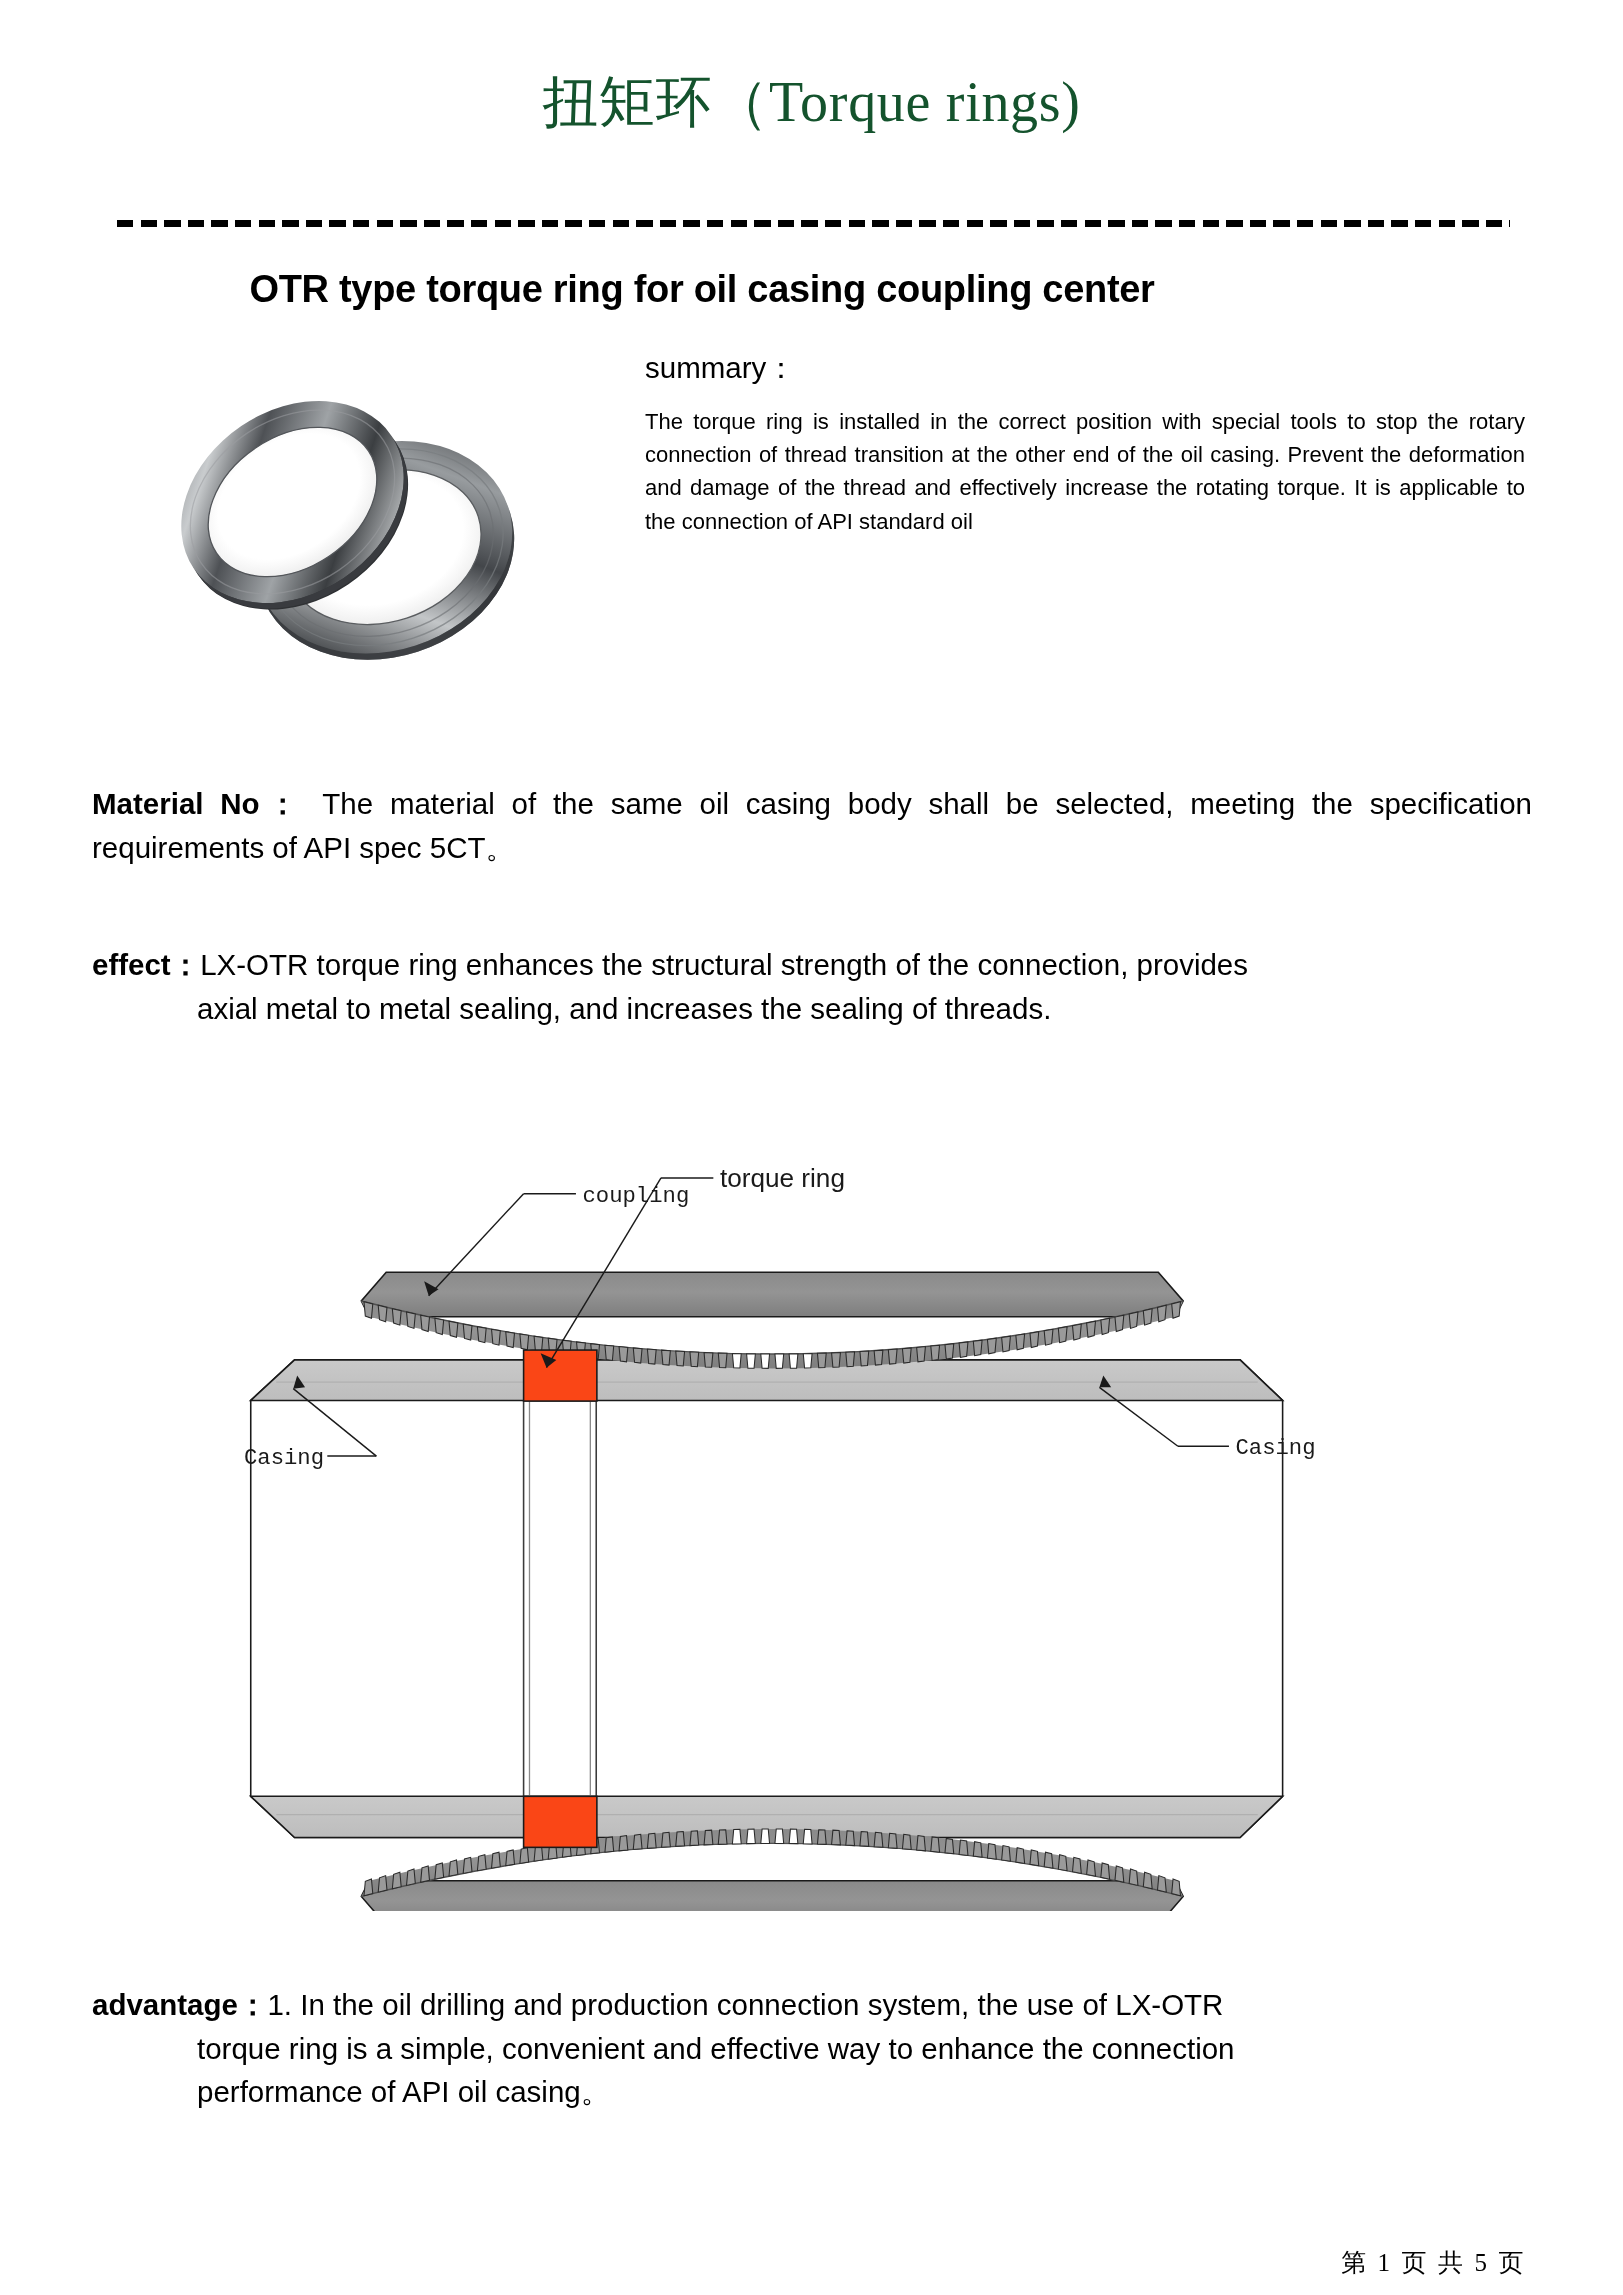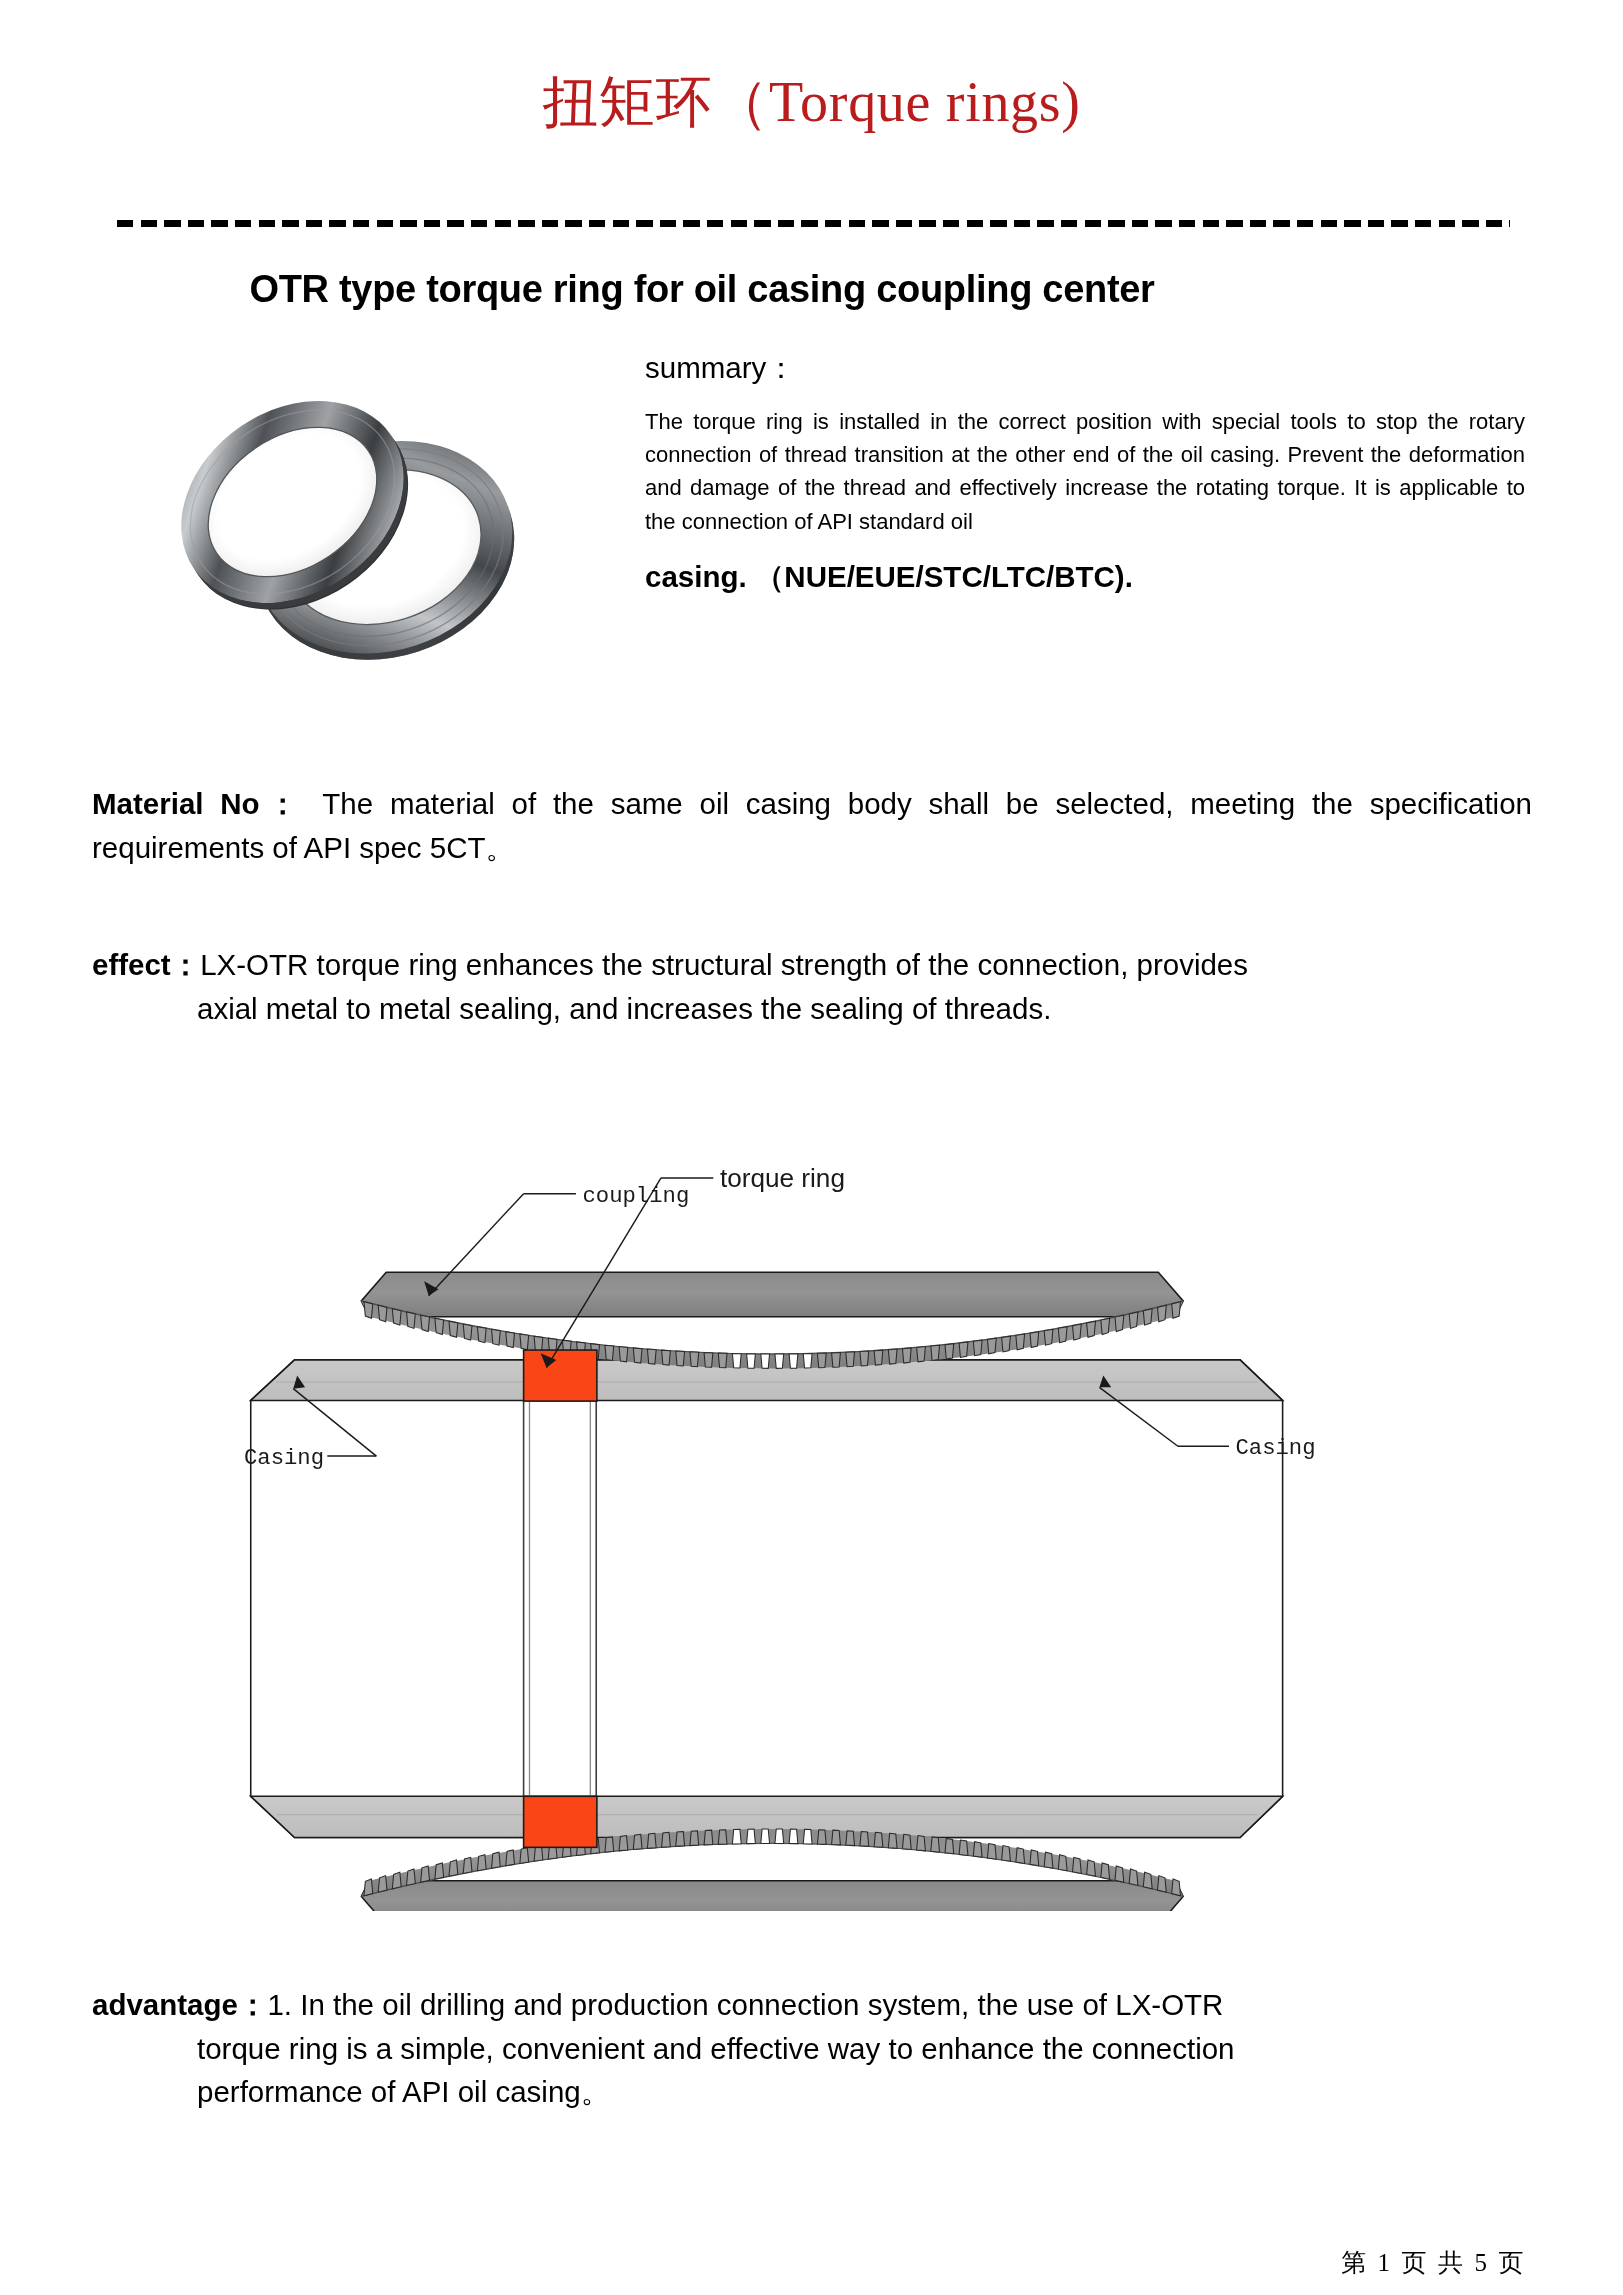--- a/index.html
+++ b/index.html
@@ -20,21 +20,21 @@
   .page-title {
     position: absolute;
     left: 0;
     top: 72px;
     width: 1623px;
     text-align: center;
     font-family: "Liberation Serif", serif;
     font-size: 56px;
     line-height: 1.1;
     letter-spacing: 0.7px;
-    color: #b91c1c;
+    color: #14532d;
     white-space: nowrap;
   }
 
   
   .rule {
     position: absolute;
     left: 117px;
     top: 220px;
     width: 1393px;
     height: 6.5px;
@@ -210,21 +210,20 @@
       <g transform="translate(262,228) rotate(-34)">
         <ellipse cx="0" cy="-8" rx="136" ry="96" fill="#ffffff" opacity="0.0"></ellipse>
       </g>
     </g>
   </svg>
 </div>
 
 <div class="summary-wrap">
   <div class="summary-label">summary：</div>
   <div class="summary-body">The torque ring is installed in the correct position with special tools to stop the rotary connection of thread transition at the other end of the oil casing. Prevent the deformation and damage of the thread and effectively increase the rotating torque. It is applicable to the connection of API standard oil</div>
-  <div class="summary-tail">casing. （NUE/EUE/STC/LTC/BTC).</div>
 </div>
 
 <div class="para" id="para-material">
   <b>Material No：</b>
   <span>The material of the same oil casing body shall be selected, meeting the specification requirements of API spec 5CT。</span>
 </div>
 
 <div class="para" id="para-effect">
   <span class="hang-first">
     <b>effect：</b><span>LX-OTR torque ring enhances the structural strength of the connection, provides</span>

